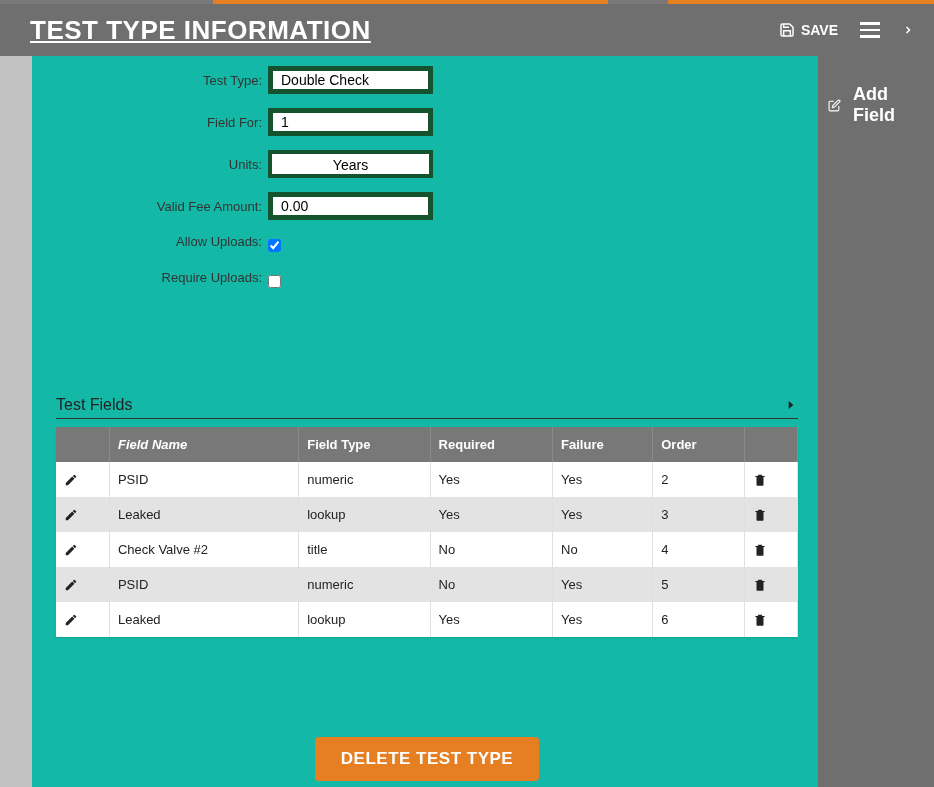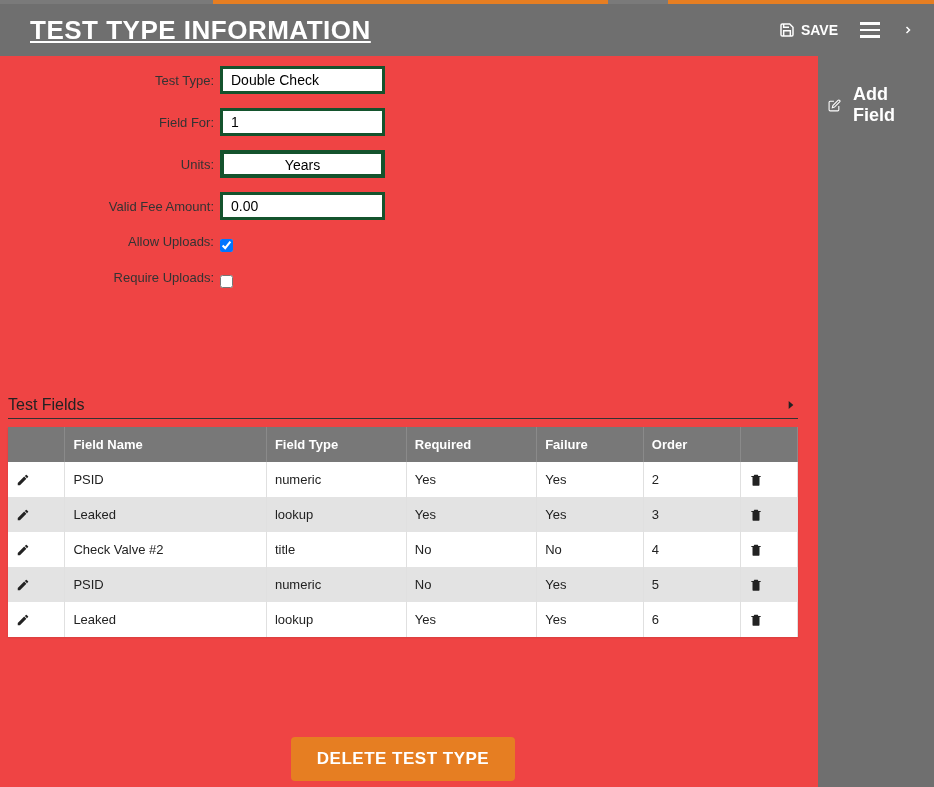--- a/index.html
+++ b/index.html
@@ -70,23 +70,24 @@
   }
   .chevron-right {
     cursor: pointer;
   }
   .main-wrap {
     display: flex;
     height: calc(100% - 56px);
   }
   .content {
     flex: 1;
-    padding: 10px 20px 20px 8px;
-    background: #ef4444;
+    padding: 10px 20px 20px 24px;
+    background: #14b8a6;
     position: relative;
+    margin-left: 32px;
   }
   .sidebar {
     width: 116px;
     background: #6f6f6f;
     color: #fff;
     padding-top: 24px;
   }
   .sidebar-item {
     display: flex;
     align-items: center;
@@ -108,21 +109,21 @@
   .form-label {
     width: 212px;
     text-align: right;
     font-size: 13px;
     color: #333;
     padding-right: 6px;
   }
   .form-input {
     width: 165px;
     height: 28px;
-    border: 3px solid #14532d;
+    border: 5px solid #14532d;
     padding: 3px 8px;
     font-size: 14px;
     background: #fff;
   }
   .form-select {
     width: 165px;
     height: 28px;
     border: 4px solid #14532d;
     padding: 3px 6px;
     font-size: 14px;
@@ -175,21 +176,21 @@
     width: 48px;
   }
   table.fields tbody td {
     padding: 10px 8px;
     border-right: 1px solid #e0e0e0;
     color: #222;
   }
   table.fields tbody tr:nth-child(odd) { background: #fff; }
   table.fields tbody tr:nth-child(even) { background: #e3e3e3; }
   table.fields .icon-cell { text-align: center; cursor: pointer; }
-  .col-name { width: 170px; }
+  .col-name { width: 170px; font-style: italic; }
   .col-type { width: 118px; }
   .col-req  { width: 110px; }
   .col-fail { width: 90px; }
   .col-ord  { width: 82px; }
 
   .delete-btn {
     display: block;
     margin: 100px auto 0 auto;
     background: #e67e22;
     color: #fff;

